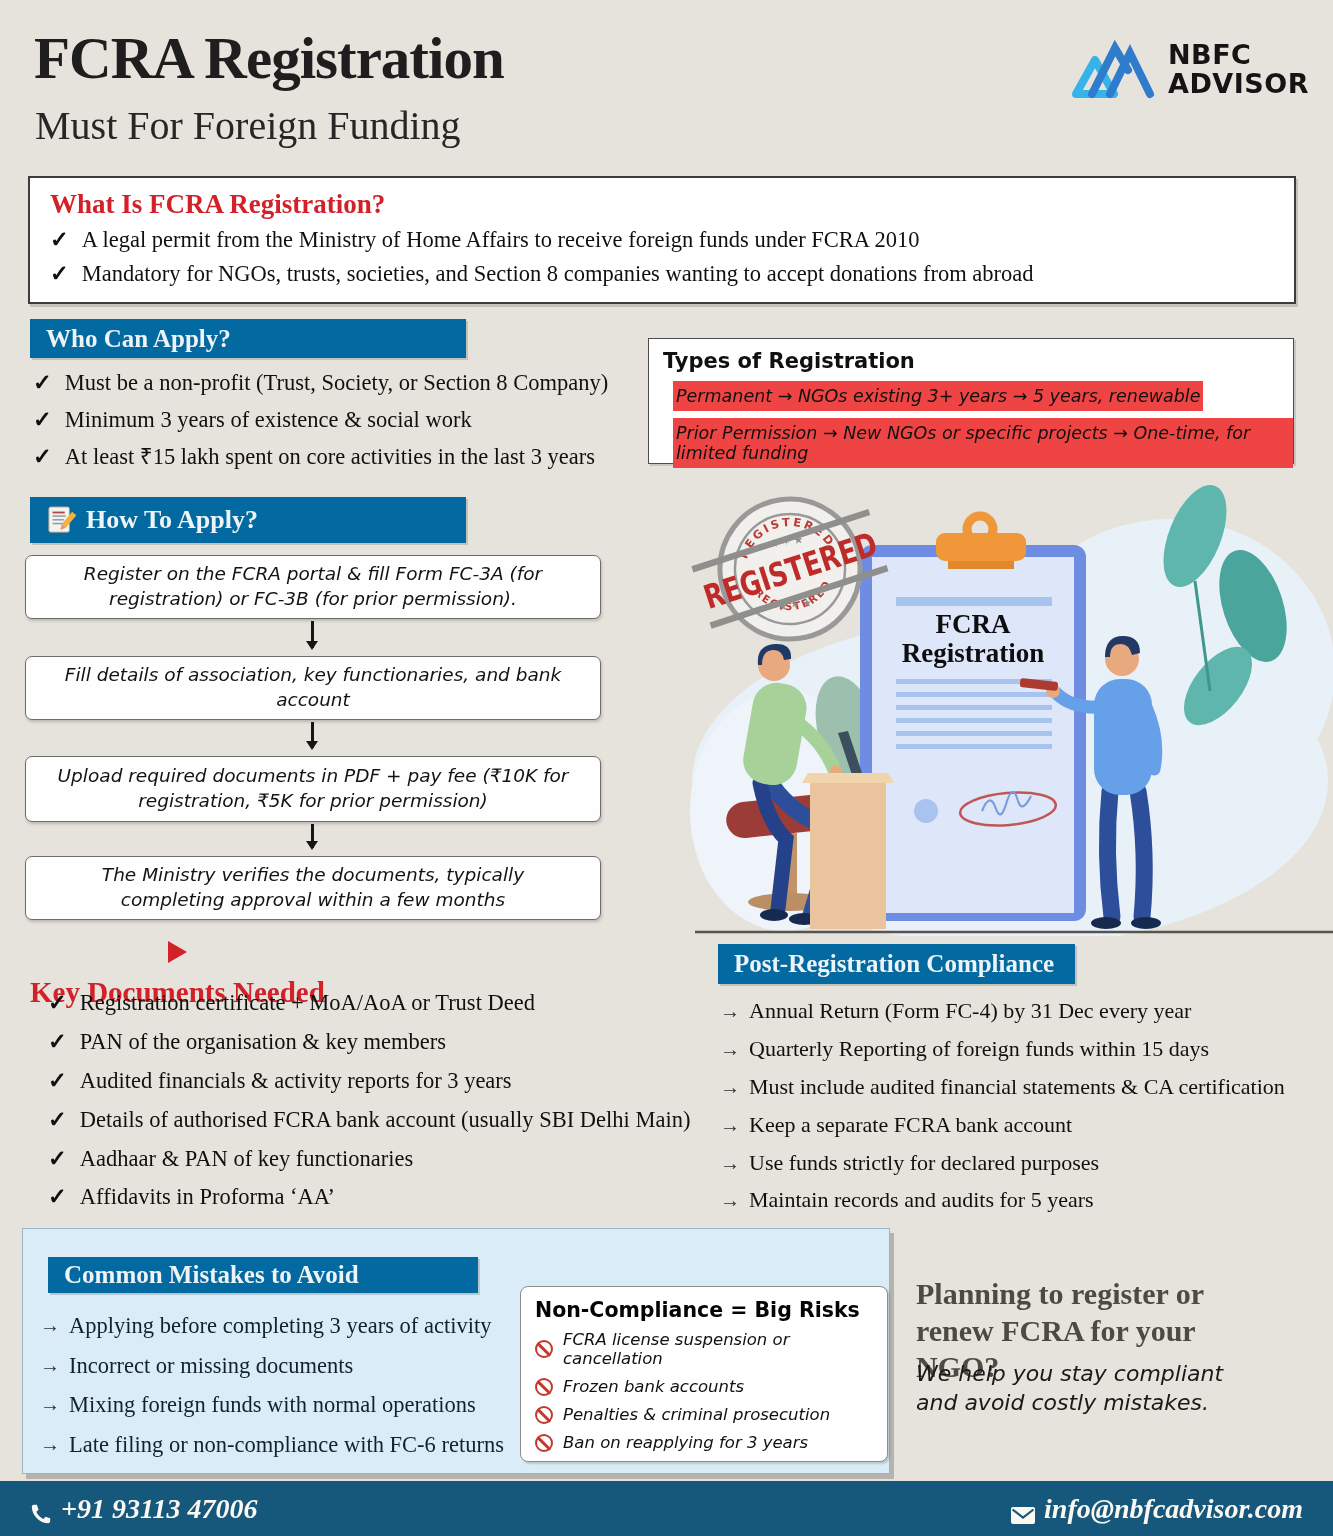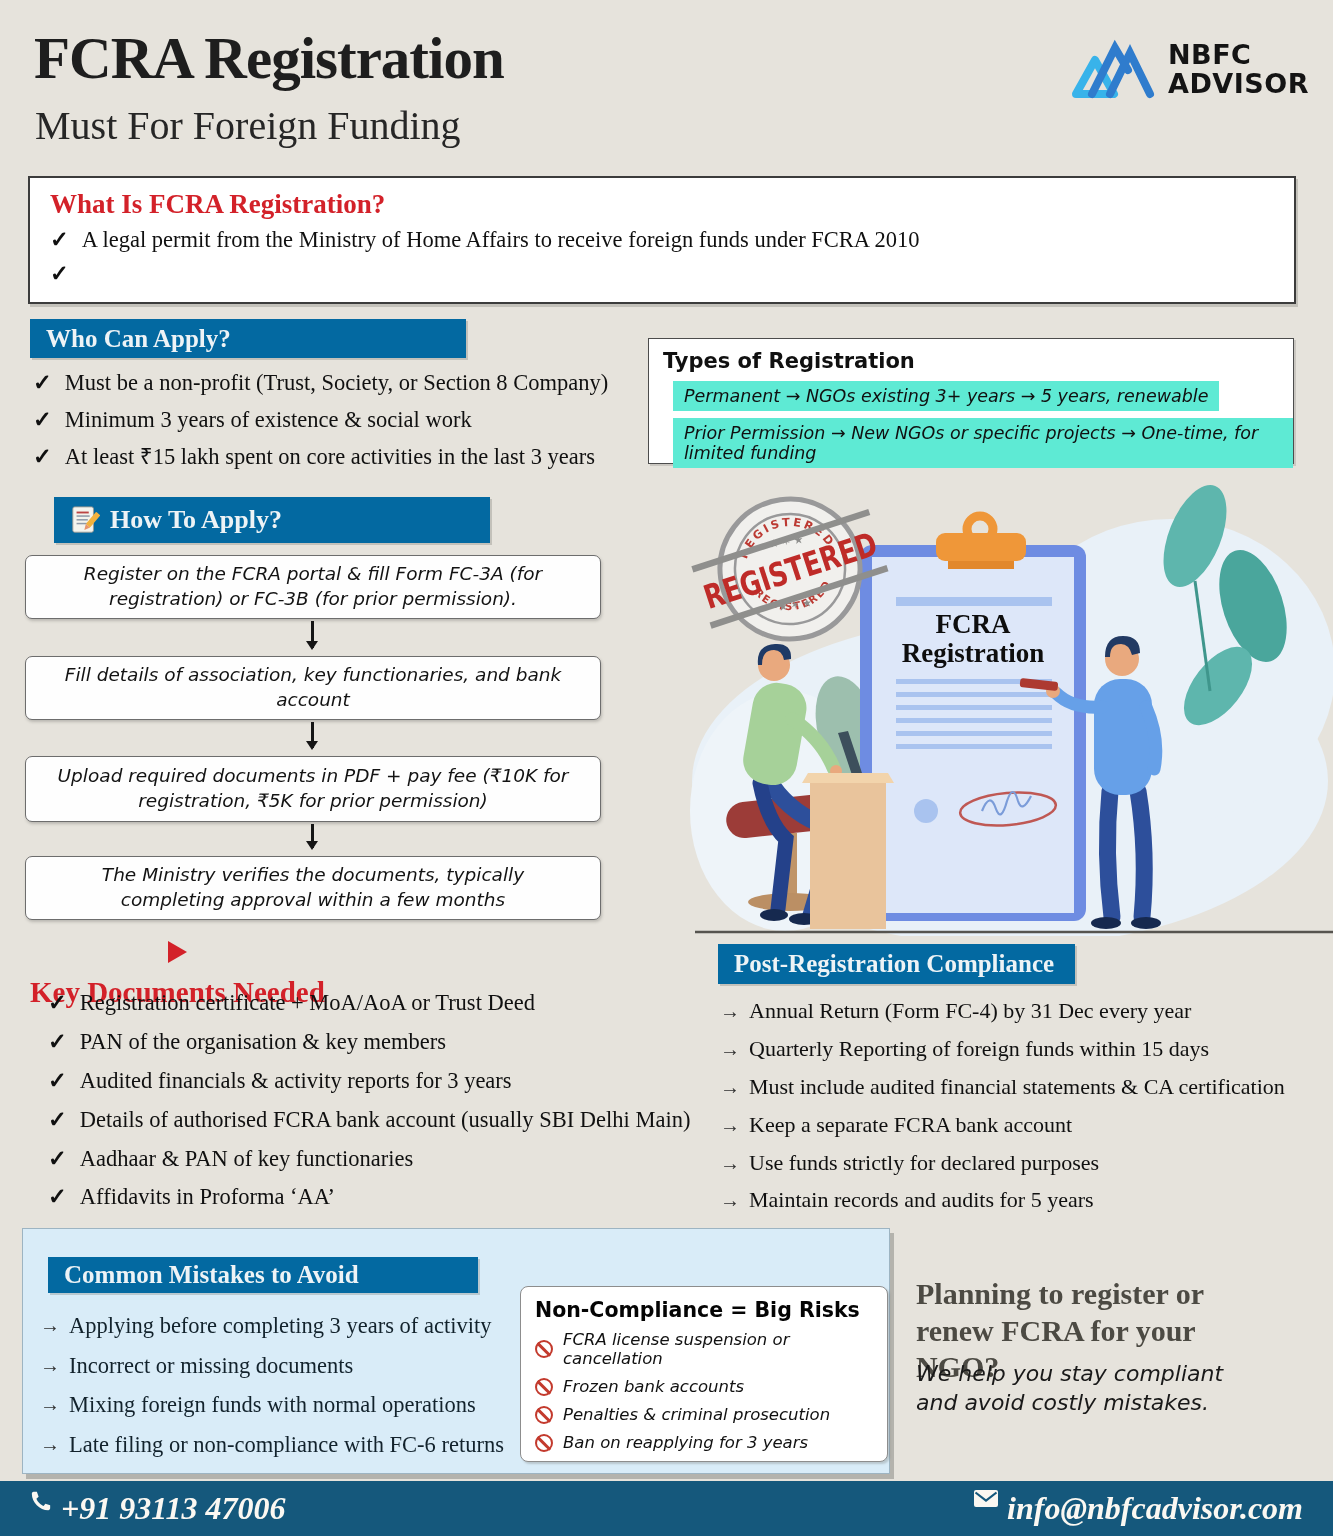--- a/index.html
+++ b/index.html
@@ -22,24 +22,24 @@
   .whatis-title{color:#d32129;font-weight:bold;font-size:27px;margin:11px 0 7px 20px;}
   .check-row{display:flex;gap:13px;margin:0 0 8px 20px;font-size:22.5px;color:#101010;line-height:1.15;}
   .check{font-weight:bold;flex:0 0 auto;}
 
   .who-bar{left:30px;top:319px;width:436px;height:39px;}
   .who-items{left:33px;top:370px;width:640px;}
   .who-items .check-row{margin-left:0;margin-bottom:11px;}
 
   .types-box{left:648px;top:338px;width:644px;height:124px;background:#fff;border:1.5px solid #4c4c4c;box-shadow:2px 2px 0 rgba(90,90,85,.2);}
   .types-title{font-family:"DejaVu Sans",sans-serif;font-weight:bold;font-size:21px;color:#101010;margin:10px 0 8px 14px;}
-  .type-row{width:fit-content;background:#5eead4;font-family:"DejaVu Sans",sans-serif;font-style:italic;
-            font-size:17.5px;color:#101010;padding:5px 11px;margin:0 0 7px 24px;}
-
-  .how-bar{left:30px;top:497px;width:436px;height:46px;gap:10px;font-size:26px;margin-left:24px;}
+  .type-row{width:fit-content;background:#ef4444;font-family:"DejaVu Sans",sans-serif;font-style:italic;
+            font-size:17.5px;color:#101010;padding:5px 3px;margin:0 0 7px 24px;}
+
+  .how-bar{left:30px;top:497px;width:436px;height:46px;gap:10px;font-size:26px;}
 
   .flow-box{left:25px;width:576px;background:#fefefe;border:1.5px solid #6d6d6d;border-radius:7px;
             box-shadow:1px 2px 3px rgba(60,60,55,.25);font-family:"DejaVu Sans",sans-serif;font-style:italic;
             font-size:18.5px;color:#131313;display:flex;align-items:center;
             text-align:center;padding:4px 26px;box-sizing:border-box;line-height:1.35;}
   .flow-arrow{left:311px;width:2.5px;background:#151515;}
   .flow-arrow::after{content:'';position:absolute;bottom:-8px;left:-5px;border:6px solid transparent;border-top:9px solid #151515;}
 
   .keydocs-head{left:30px;top:941px;display:flex;align-items:center;gap:13px;color:#d32129;font-size:29px;font-weight:bold;flex-direction:column;}
   .tri{width:0;height:0;border-left:19px solid #d32129;border-top:11px solid transparent;border-bottom:11px solid transparent;}
@@ -64,21 +64,21 @@
           font-size:16.5px;color:#111;margin-bottom:9px;}
   .no-icon{position:relative;width:14px;height:14px;border:2.5px solid #c33a2d;border-radius:50%;flex:0 0 auto;}
   .no-icon::after{content:'';position:absolute;left:-2px;top:6px;width:18px;height:2.6px;background:#c33a2d;transform:rotate(45deg);}
 
   .cta-title{left:916px;top:1276px;width:340px;font-size:30px;font-weight:bold;color:#4c4a43;line-height:1.22;}
   .cta-sub{left:916px;top:1360px;width:330px;font-family:"DejaVu Sans",sans-serif;font-style:italic;
            font-size:22px;color:#191919;line-height:1.3;}
 
   .footer{left:0;top:1481px;width:1333px;height:55px;background:#15587c;display:flex;align-items:center;
           justify-content:space-between;padding:0 30px;box-sizing:border-box;}
-  .contact{display:flex;align-items:flex-start;gap:9px;color:#fbf8f2;font-style:italic;font-weight:bold;font-size:32px;}
+  .contact{display:flex;align-items:flex-end;gap:9px;color:#fbf8f2;font-style:italic;font-weight:bold;font-size:28px;}
 </style>
 </head>
 <body>
 
 <div class="page">
 
   <div class="abs main-title">FCRA Registration</div>
   <div class="abs sub-title">Must For Foreign Funding</div>
 
   <div class="abs logo-wrap">
@@ -94,20 +94,21 @@
   </div>
 
   <div class="abs white-box whatis-box">
     <div class="whatis-title">What Is FCRA Registration?</div>
     <div class="check-row">
       <span class="check">✓</span>
       <span>A legal permit from the Ministry of Home Affairs to receive foreign funds under FCRA 2010</span>
     </div>
     <div class="check-row">
       <span class="check">✓</span>
+      <span>Mandatory for NGOs, trusts, societies, and Section 8 companies wanting to accept donations from abroad</span>
     </div>
   </div>
 
   <div class="abs teal-bar who-bar">
     <span>Who Can Apply?</span>
   </div>
   <div class="abs who-items">
     <div class="check-row">
       <span class="check">✓</span>
       <span>Must be a non-profit (Trust, Society, or Section 8 Company)</span>

